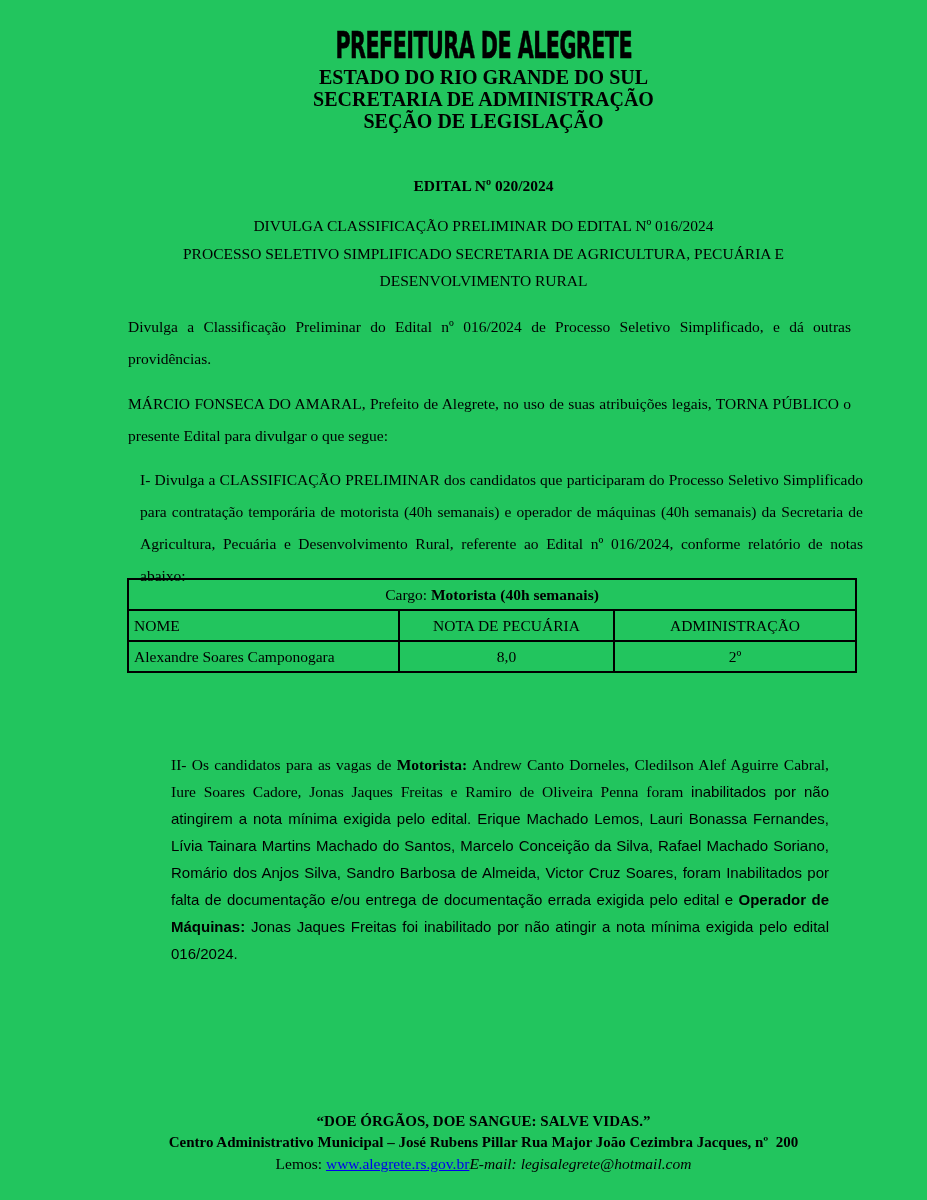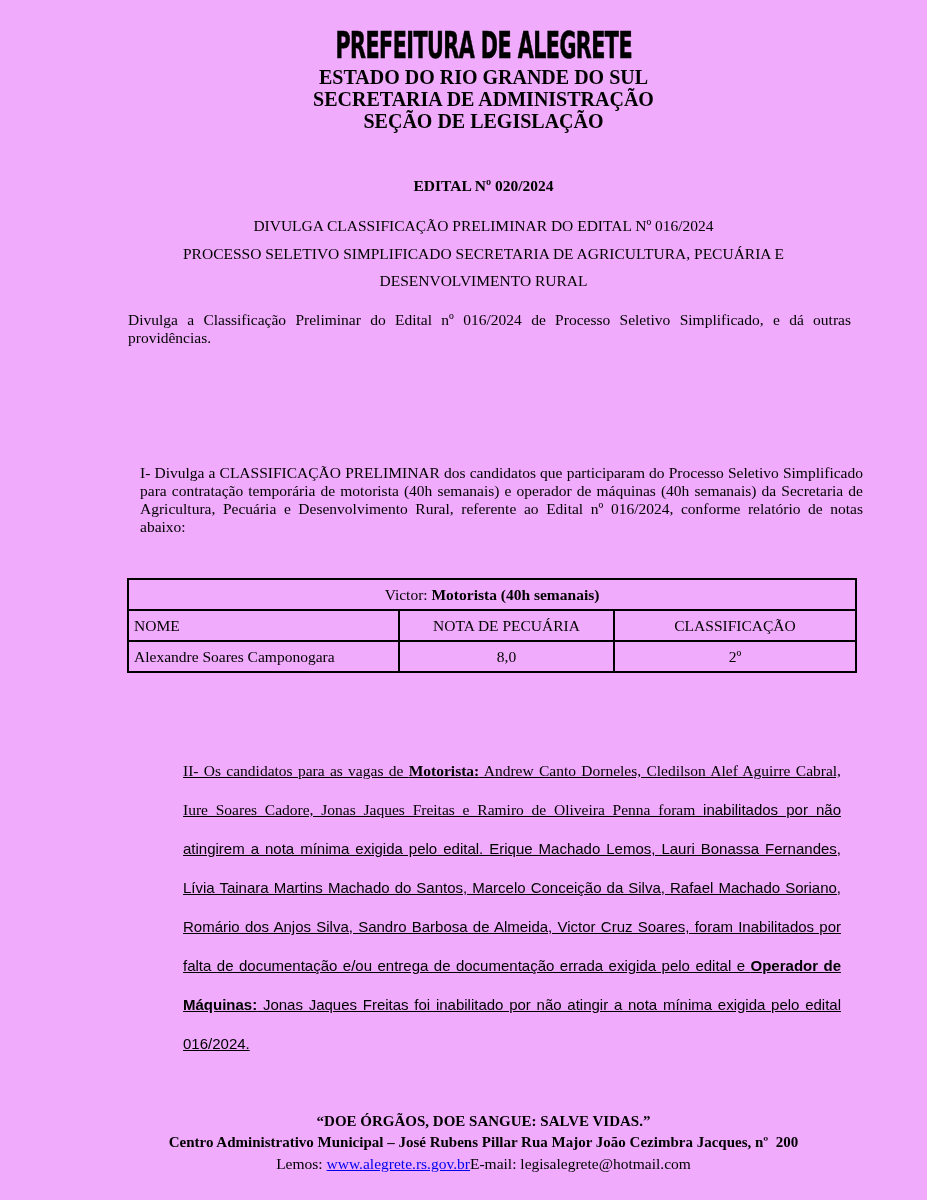--- a/index.html
+++ b/index.html
@@ -1,19 +1,19 @@
 <!DOCTYPE html>
 <html><head>
 <meta charset="utf-8">
 <style>
   html,body{margin:0;padding:0;background:#ffffff;}
   #page{
     position:relative;
     width:927px;height:1200px;
-    background:#f0abfc;
+    background:#22c55e;
     color:#000;
     font-family:"Liberation Serif",serif;
     overflow:hidden;
   }
   .abs{position:absolute;}
   p{margin:0;}
 
   
   #header{top:26px;left:20px;width:927px;text-align:center;}
   .org-title{
@@ -28,44 +28,44 @@
     -webkit-text-stroke:0.6px #000;
     white-space:nowrap;
   }
   .header-sub{font-weight:bold;font-size:20px;line-height:22px;}
 
   
   #edital-number{top:176px;left:20px;width:927px;font-weight:bold;font-size:15.5px;line-height:20px;text-align:center;}
   #subject{top:212px;left:20px;width:927px;font-size:15.5px;line-height:27.5px;text-align:center;}
 
   
-  .bodyp{font-size:15.5px;line-height:18px;text-align:justify;left:128px;width:723px;}
+  .bodyp{font-size:15.5px;line-height:32px;text-align:justify;left:128px;width:723px;}
   #p1{top:311px;}
   #p2{top:388px;}
   #p3{top:464px;margin-left:12px;}
 
   
   #doc-table{top:578px;left:127px;width:728px;border-collapse:collapse;font-size:15.5px;table-layout:fixed;}
   #doc-table td{border:2px solid #000;height:29px;padding:0 2px;vertical-align:middle;}
   .td-center{text-align:center;}
   .td-name{text-align:left;padding-left:5px !important;margin-left:24px;}
   .caption-bold{font-weight:bold;}
 
   
-  #p4{top:751px;left:183px;width:658px;text-align:justify;font-size:15.5px;line-height:39px;text-decoration:underline;}
+  #p4{top:751px;left:171px;width:658px;text-align:justify;font-size:15.5px;line-height:27px;}
   .sans{font-family:"Liberation Sans",sans-serif;font-size:15px;}
   .sans-b{font-family:"Liberation Sans",sans-serif;font-size:15px;font-weight:bold;}
   .serif-b{font-weight:bold;}
 
   
   #footer{top:1111px;left:20px;width:927px;text-align:center;}
   .f-bold{font-weight:bold;font-size:15px;line-height:21px;white-space:pre-wrap;}
   .f-contact{font-size:15.5px;line-height:21px;}
   .site-link{color:#0000EE;text-decoration:underline;}
-  .email{}
+  .email{font-style:italic;}
 </style>
 </head>
 <body>
 
 <div id="page">
 
   <div id="header" class="abs">
     <div>
       <span class="org-title">PREFEITURA DE ALEGRETE</span>
     </div>
@@ -77,37 +77,38 @@
   <div id="edital-number" class="abs">EDITAL Nº 020/2024</div>
 
   <div id="subject" class="abs">
     <div>DIVULGA CLASSIFICAÇÃO PRELIMINAR DO EDITAL Nº 016/2024</div>
     <div>PROCESSO SELETIVO SIMPLIFICADO SECRETARIA DE AGRICULTURA, PECUÁRIA E</div>
     <div>DESENVOLVIMENTO RURAL</div>
   </div>
 
   <p id="p1" class="abs bodyp">Divulga a Classificação Preliminar do Edital nº 016/2024 de Processo Seletivo Simplificado, e dá outras providências.</p>
 
+  <p id="p2" class="abs bodyp">MÁRCIO FONSECA DO AMARAL, Prefeito de Alegrete, no uso de suas atribuições legais, TORNA PÚBLICO o presente Edital para divulgar o que segue:</p>
 
   <p id="p3" class="abs bodyp">I- Divulga a CLASSIFICAÇÃO PRELIMINAR dos candidatos que participaram do Processo Seletivo Simplificado para contratação temporária de motorista (40h semanais) e operador de máquinas (40h semanais) da Secretaria de Agricultura, Pecuária e Desenvolvimento Rural, referente ao Edital nº 016/2024, conforme relatório de notas abaixo:</p>
 
   <table id="doc-table" class="abs">
     <colgroup>
       <col style="width:271px">
       <col style="width:215px">
       <col style="width:242px">
     </colgroup>
     <tbody>
       <tr>
-        <td colspan="3" class="td-center"><span>Victor: </span><span class="caption-bold">Motorista (40h semanais)</span></td>
+        <td colspan="3" class="td-center"><span>Cargo: </span><span class="caption-bold">Motorista (40h semanais)</span></td>
       </tr>
       <tr>
         <td class="td-name">NOME</td>
         <td class="td-center">NOTA DE PECUÁRIA</td>
-        <td class="td-center">CLASSIFICAÇÃO</td>
+        <td class="td-center">ADMINISTRAÇÃO</td>
       </tr>
       <tr>
         <td class="td-name">Alexandre Soares Camponogara</td>
         <td class="td-center">8,0</td>
         <td class="td-center">2º</td>
       </tr>
     </tbody>
   </table>
 
   <p id="p4" class="abs"><span>II- Os candidatos para as vagas de </span><span class="serif-b">Motorista:</span><span> Andrew Canto Dorneles, Cledilson Alef Aguirre Cabral, Iure Soares Cadore, Jonas Jaques Freitas e Ramiro de Oliveira Penna foram </span><span class="sans">inabilitados por não atingirem a nota mínima exigida pelo edital. Erique Machado Lemos, Lauri Bonassa Fernandes, Lívia Tainara Martins Machado do Santos, Marcelo Conceição da Silva, Rafael Machado Soriano, Romário dos Anjos Silva, Sandro Barbosa de Almeida, Victor Cruz Soares, foram Inabilitados por falta de documentação e/ou entrega de documentação errada exigida pelo edital e </span><span class="sans-b">Operador de Máquinas:</span><span class="sans"> Jonas Jaques Freitas foi inabilitado por não atingir a nota mínima exigida pelo edital 016/2024.</span></p>

